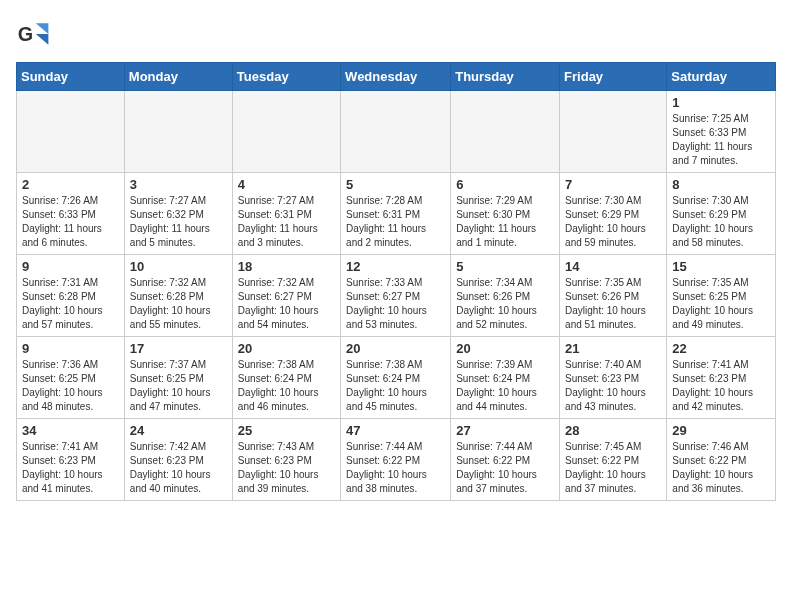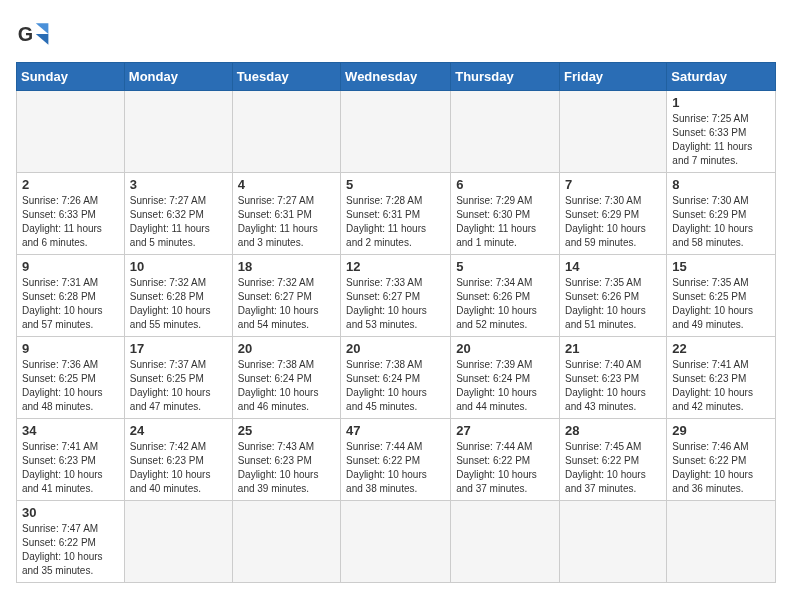--- a/index.html
+++ b/index.html
@@ -254,27 +254,15 @@
           </td>
           <td>
             <span class="day-number">28</span>
             <div class="day-info">Sunrise: 7:45 AM<br>Sunset: 6:22 PM<br>Daylight: 10 hours and 37 minutes.</div>
           </td>
           <td>
             <span class="day-number">29</span>
             <div class="day-info">Sunrise: 7:46 AM<br>Sunset: 6:22 PM<br>Daylight: 10 hours and 36 minutes.</div>
           </td>
         </tr>
-        <tr class="last-row">
-          <td>
-            <span class="day-number">30</span>
-            <div class="day-info">Sunrise: 7:47 AM<br>Sunset: 6:22 PM<br>Daylight: 10 hours and 35 minutes.</div>
-          </td>
-          <td class="empty"></td>
-          <td class="empty"></td>
-          <td class="empty"></td>
-          <td class="empty"></td>
-          <td class="empty"></td>
-          <td class="empty"></td>
-        </tr>
       </tbody>
   </table>
 </div>
 
 </body></html>

